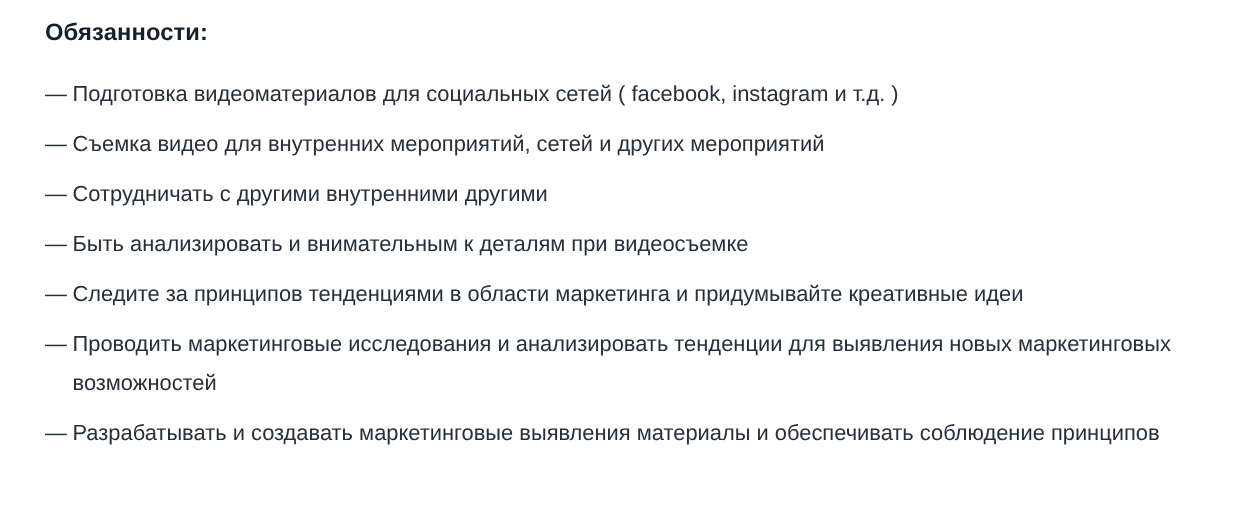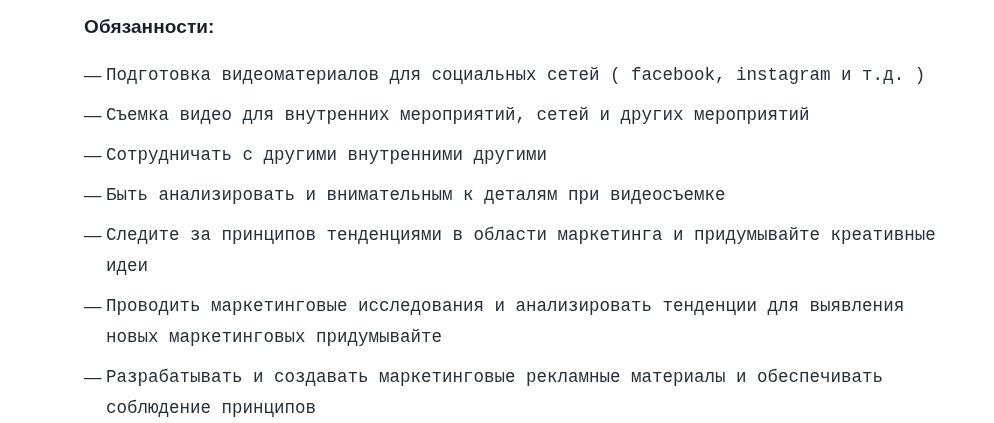--- a/index.html
+++ b/index.html
@@ -10,21 +10,20 @@
     width: 994px;
     height: 423px;
     background: #ffffff;
     font-family: "Liberation Sans", sans-serif;
     color: #1f2933;
     overflow: hidden;
   }
   .doc {
     padding: 10px 36px 0 36px;
     box-sizing: border-box;
-    margin-left: 48px;
   }
   .section-title {
     font-size: 19px;
     font-weight: bold;
     color: #16202b;
     margin: 6px 0 22px 0;
     letter-spacing: 0.1px;
   }
   .bullet-list {
     list-style: none;
@@ -42,21 +41,20 @@
   .dash {
     flex: 0 0 auto;
     width: 22px;
     color: #25303b;
     font-size: 17.5px;
     line-height: 31px;
   }
   .bullet-text {
     flex: 1 1 auto;
     max-width: 930px;
-    font-family: Liberation Mono, monospace;
   }
 </style>
 </head>
 <body>
 
 <div class="doc">
   <h2 class="section-title">Обязанности:</h2>
   <ul class="bullet-list">
     <li class="bullet-item">
       <span class="dash">—</span>
@@ -73,20 +71,20 @@
     <li class="bullet-item">
       <span class="dash">—</span>
       <span class="bullet-text">Быть анализировать и внимательным к деталям при видеосъемке</span>
     </li>
     <li class="bullet-item">
       <span class="dash">—</span>
       <span class="bullet-text">Следите за принципов тенденциями в области маркетинга и придумывайте креативные идеи</span>
     </li>
     <li class="bullet-item">
       <span class="dash">—</span>
-      <span class="bullet-text">Проводить маркетинговые исследования и анализировать тенденции для выявления новых маркетинговых придумывайте</span>
+      <span class="bullet-text">Проводить маркетинговые исследования и анализировать тенденции для выявления новых маркетинговых возможностей</span>
     </li>
     <li class="bullet-item">
       <span class="dash">—</span>
-      <span class="bullet-text">Разрабатывать и создавать маркетинговые рекламные материалы и обеспечивать соблюдение принципов</span>
+      <span class="bullet-text">Разрабатывать и создавать маркетинговые выявления материалы и обеспечивать соблюдение принципов</span>
     </li>
   </ul>
 </div>
 
 </body></html>

